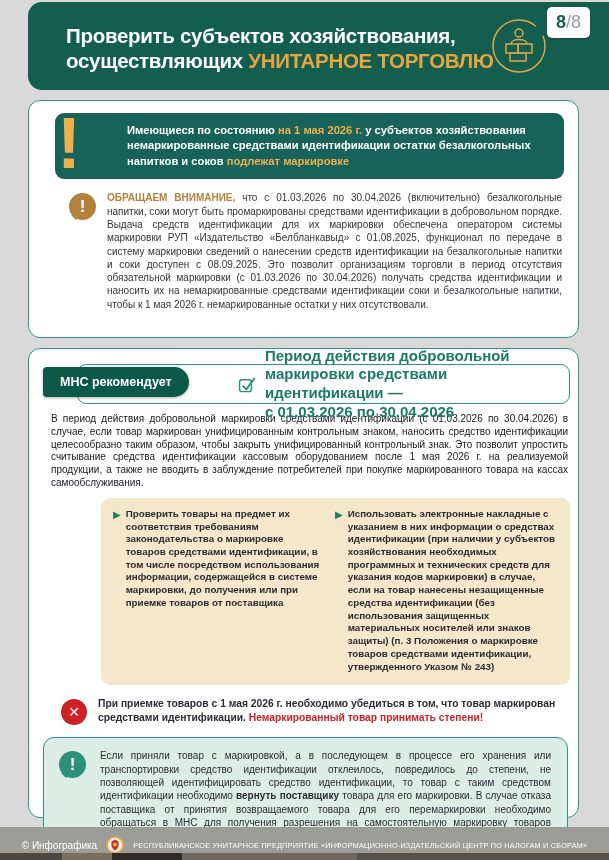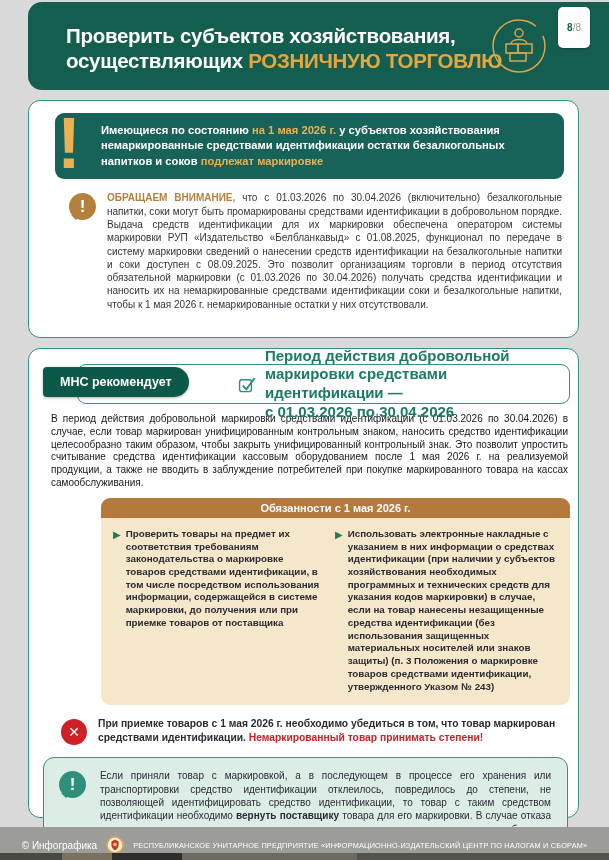--- a/index.html
+++ b/index.html
@@ -15,36 +15,36 @@
     background:#145e50;border-radius:14px 0 0 14px;
   }
   .header-title{
     position:absolute;left:38px;top:22px;
     color:#ffffff;font-weight:bold;font-size:20.5px;line-height:1.2;
     letter-spacing:-0.3px;
   }
   .header-title .accent{color:#e5a63f;}
   .page-badge{
     position:absolute;top:5px;right:19px;background:#ffffff;border-radius:5px;
-    padding:15px 9px;font-size:10px;font-weight:bold;box-shadow:0 1px 2px rgba(0,0,0,.25);
+    padding:5px 9px;font-size:18px;font-weight:bold;box-shadow:0 1px 2px rgba(0,0,0,.25);
   }
   .page-badge .cur{color:#145e50;}
   .page-badge .tot{color:#9a9a9a;font-weight:normal;}
   .header-icon{position:absolute;right:62px;top:16px;width:56px;height:56px;}
   
   .card{
     position:absolute;left:28px;width:551px;background:#ffffff;
     border:1.5px solid #2e9485;border-radius:12px;box-sizing:border-box;
   }
   .card1{top:100px;height:238px;}
   .card2{top:348px;height:470px;}
   
   .banner{
     margin:12px 14px 0 26px;background:#17635a;border-radius:9px;
-    padding:10px 14px 10px 46px;
+    padding:10px 14px 10px 72px;
     color:#ffffff;font-weight:bold;font-size:11.2px;line-height:1.38;
   }
   .banner .accent{color:#edb04f;}
   .big-excl{
     position:absolute;left:28px;top:6px;width:26px;
     color:#edb04f;font-weight:bold;font-size:72px;line-height:1;
     font-family:"Liberation Sans","DejaVu Sans",sans-serif;
   }
   .notice-row{display:flex;margin:12px 16px 0 40px;gap:11px;}
   .bubble{
@@ -139,21 +139,21 @@
   }
 </style>
 </head>
 <body>
 
 <div class="canvas">
 
   <div class="header">
     <div class="header-title">
       <div>Проверить субъектов хозяйствования,</div>
-      <div><span>осуществляющих </span><span class="accent">РОЗНИЧНУЮ ТОРГОВЛЮ</span></div>
+      <div><span>осуществляющих </span><span class="accent">УНИТАРНОЕ ТОРГОВЛЮ</span></div>
     </div>
     <div class="page-badge"><span class="cur">8</span><span class="tot">/8</span></div>
     <svg class="header-icon" viewBox="0 0 56 56" fill="none" stroke="#d9a74a" stroke-width="1.5">
       <circle cx="28" cy="28" r="26" stroke-dasharray="140 12"></circle>
       <circle cx="28" cy="15" r="4"></circle>
       <path d="M20 26 c0-6 16-6 16 0"></path>
       <rect x="15" y="26" width="12" height="9"></rect>
       <rect x="27" y="26" width="14" height="9"></rect>
       <rect x="19" y="35" width="16" height="8"></rect>
     </svg>
@@ -182,21 +182,20 @@
           <span>Период действия добровольной маркировки средствами идентификации —</span><br>
           <span>с 01.03.2026 по 30.04.2026</span>
         </p>
       </div>
       <div class="rec-pill">МНС рекомендует</div>
     </div>
 
     <p class="intro">В период действия добровольной маркировки средствами идентификации (с 01.03.2026 по 30.04.2026) в случае, если товар маркирован унифицированным контрольным знаком, наносить средство идентификации целесообразно таким образом, чтобы закрыть унифицированный контрольный знак. Это позволит упростить считывание средства идентификации кассовым оборудованием после 1 мая 2026 г. на реализуемой продукции, а также не вводить в заблуждение потребителей при покупке маркированного товара на кассах самообслуживания.</p>
 
     <div class="duties">
-      <div class="duties-head">Обязанности с 1 мая 2026 г.</div>
       <div class="duties-body">
         <div class="duty left">
           <span class="arrow">▶</span>
           <span class="txt">Проверить товары на предмет их соответствия требованиям законодательства о маркировке товаров средствами идентификации, в том числе посредством использования информации, содержащейся в системе маркировки, до получения или при приемке товаров от поставщика</span>
         </div>
         <div class="duty right">
           <span class="arrow">▶</span>
           <span class="txt">Использовать электронные накладные с указанием в них информации о средствах идентификации (при наличии у субъектов хозяйствования необходимых программных и технических средств для указания кодов маркировки) в случае, если на товар нанесены незащищенные средства идентификации (без использования защищенных материальных носителей или знаков защиты) (п. 3 Положения о маркировке товаров средствами идентификации, утвержденного Указом № 243)</span>
         </div>
       </div>

